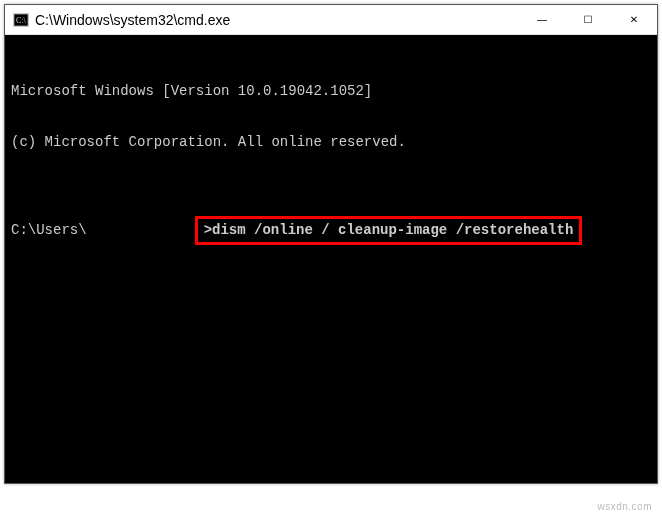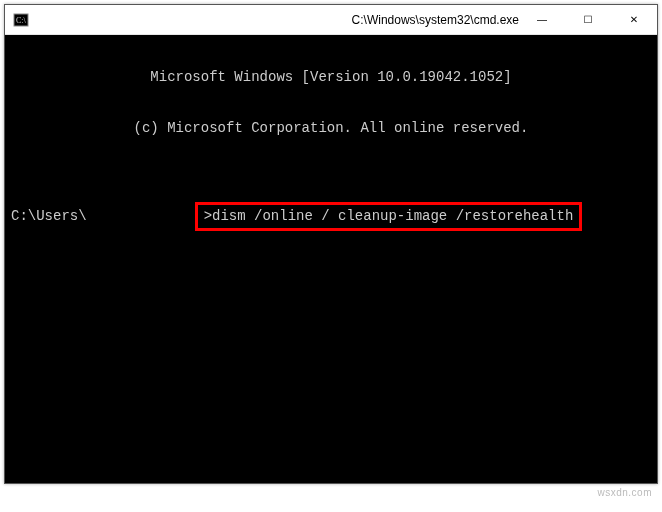--- a/index.html
+++ b/index.html
@@ -42,26 +42,25 @@
       margin-right: 6px;
       display: flex;
       align-items: center;
       justify-content: center;
     }
     .titlebar-icon svg {
       width: 16px;
       height: 16px;
     }
     .titlebar-title {
-      font-size: 12px;
+      font-size: 14px;
       color: #000;
       flex: 1;
       white-space: nowrap;
       overflow: hidden;
-      text-align: right;
     }
     .titlebar-controls {
       display: flex;
       height: 100%;
     }
     .titlebar-btn {
       width: 46px;
       height: 100%;
       display: flex;
       align-items: center;
@@ -72,25 +71,24 @@
       color: #000;
       font-family: "Segoe UI", sans-serif;
     }
     .terminal {
       flex: 1;
       background: #000000;
       color: #cccccc;
       font-family: Consolas, "Courier New", monospace;
       font-size: 14px;
       line-height: 17px;
-      padding: 0 6px;
+      padding: 14px 6px;
       overflow: hidden;
       white-space: pre;
       position: relative;
-      text-align: center;
     }
     .line {
       white-space: pre;
     }
     .prompt-line {
       display: flex;
       align-items: center;
       margin-top: 31px;
     }
     .prompt-prefix {
@@ -121,25 +119,26 @@
       left:-3px;right:-3px;top:-4px;bottom:-4px;
       background:
         radial-gradient(ellipse 50% 40% at 30% 50%, #000 60%, transparent 62%),
         radial-gradient(ellipse 50% 40% at 70% 50%, #000 60%, transparent 62%);
     }
     .highlight-box {
       border: 3px solid #ff0000;
       padding: 3px 6px;
       display: inline-block;
       white-space: pre;
+      font-weight: bold;
     }
     .watermark {
       position: absolute;
       right: 10px;
-      bottom: 14px;
+      bottom: 0;
       font-size: 10px;
       color: #bbb;
       font-family: Arial, sans-serif;
       letter-spacing: 0.5px;
     }
   </style>
 </head>
 <body>
 
 <div class="window">

